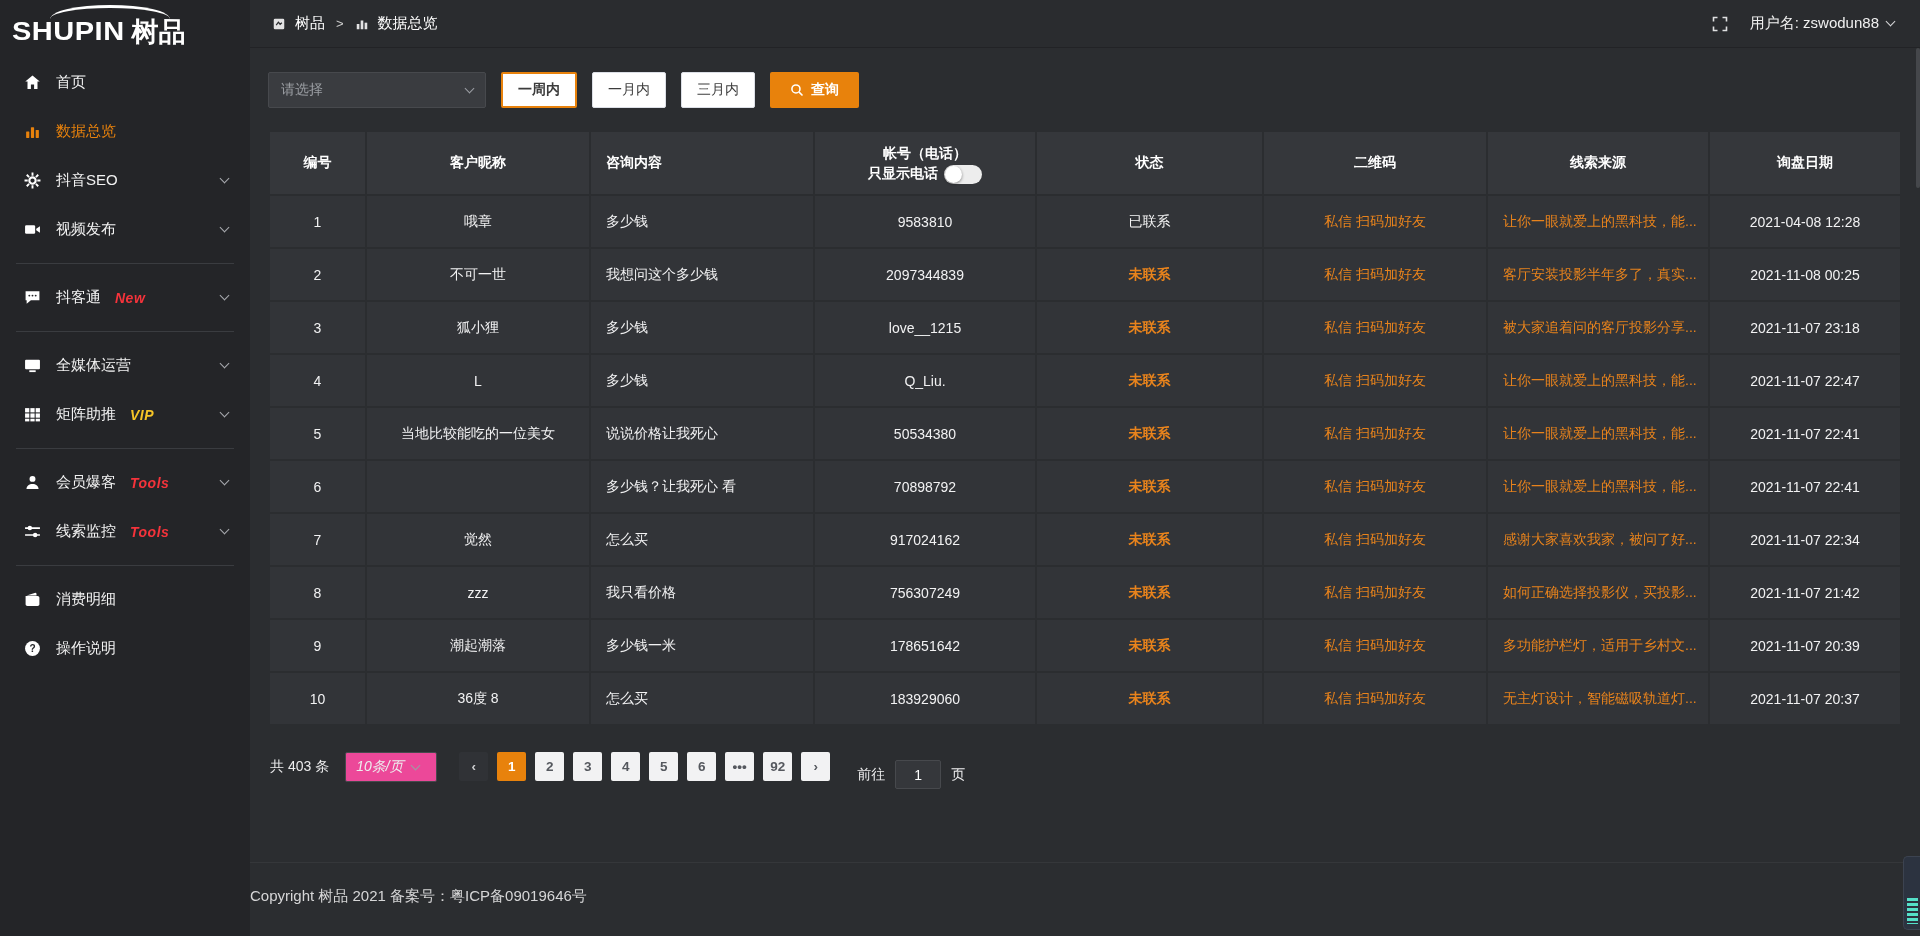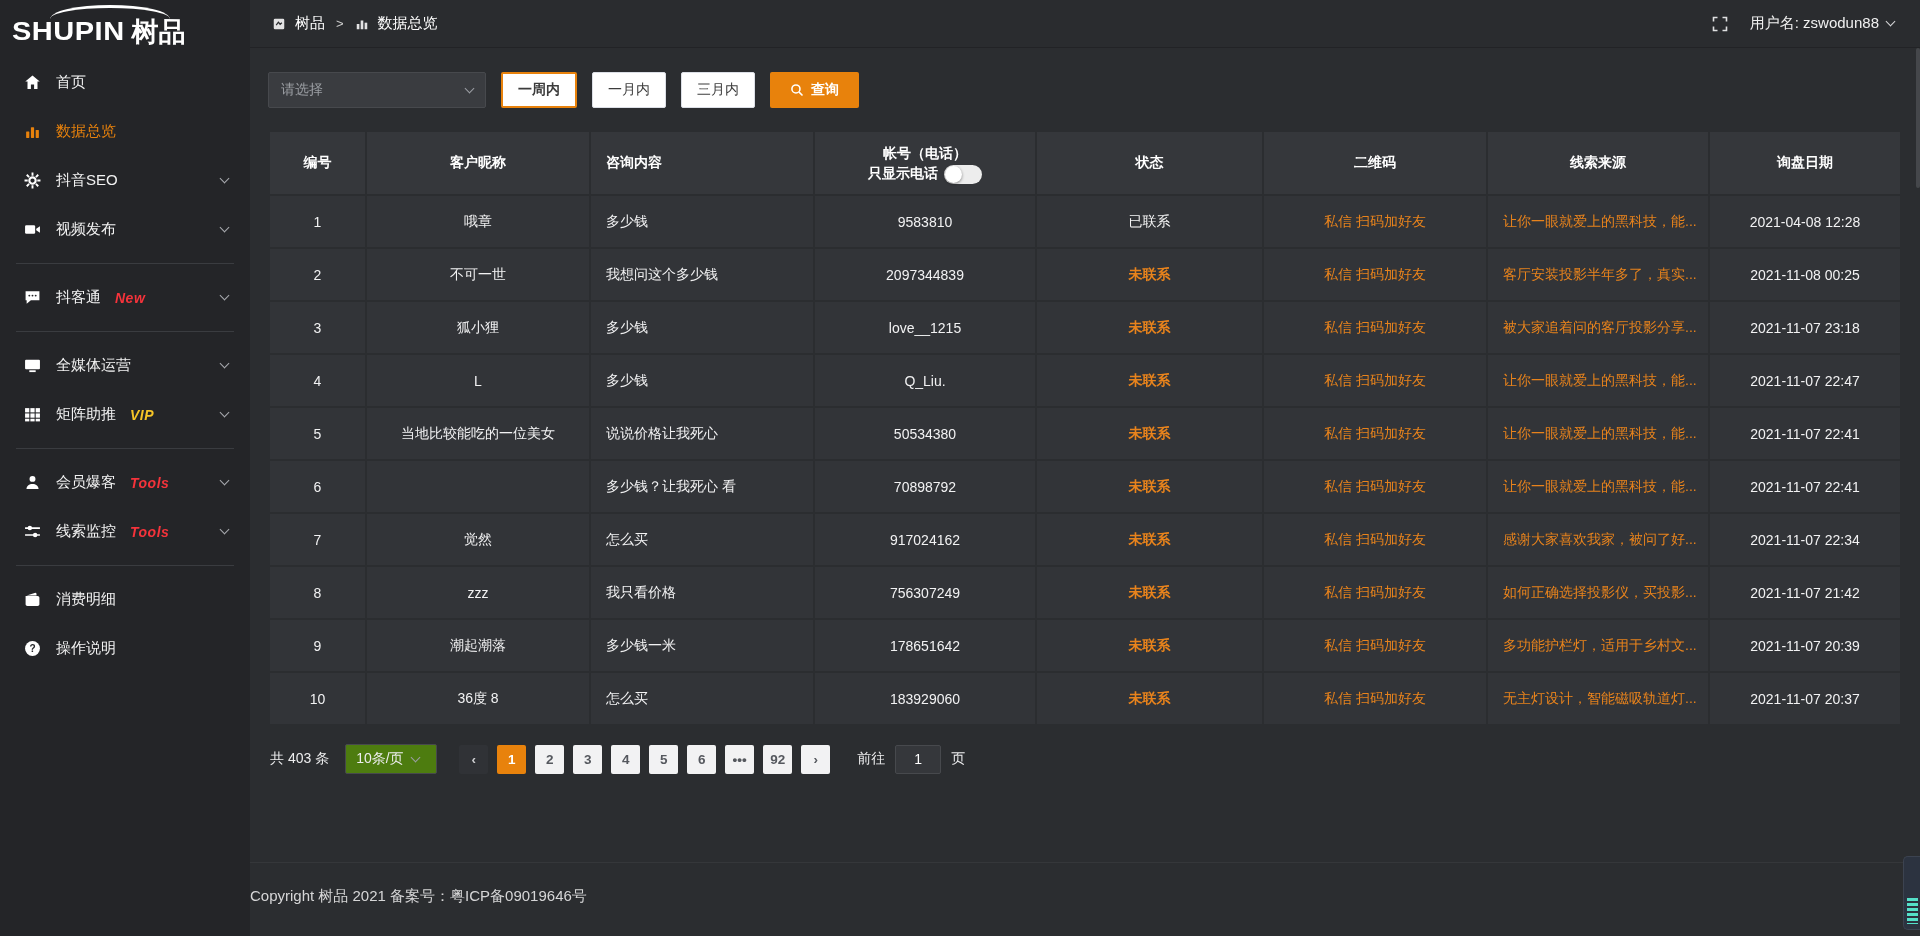--- a/index.html
+++ b/index.html
@@ -73,29 +73,29 @@
   .phone-head { line-height:1.7; }
   .toggle-line { display:flex; align-items:flex-start; justify-content:center; gap:6px; font-weight:bold; }
   .switch { width:38px; height:19px; background:#ededed; border-radius:10px; position:relative;
             display:inline-block; cursor:pointer; flex:0 0 38px; }
   .switch .knob { position:absolute; left:1px; top:1px; width:17px; height:17px; background:#fff;
                   border-radius:50%; box-shadow:0 1px 3px rgba(0,0,0,.45); }
 
   
   .pagination { display:flex; align-items:center; margin:18px 0 0 2px; font-size:14px; color:#ededee; }
   .total { margin-right:16px; }
-  .psize { background:#4d7c0f; border:1px solid #47494d; border-radius:2px; height:30px; min-width:92px;
+  .psize { background:#ec4899; border:1px solid #47494d; border-radius:2px; height:30px; min-width:92px;
            display:flex; align-items:center; padding:0 10px; gap:8px;
-           cursor:pointer; margin-right:22px; }
+           cursor:pointer; margin-right:22px;font-style:italic; }
   .pg-btn { min-width:29px; height:29px; border:none; border-radius:2px; background:#f2f2f3; color:#55585e;
             font-size:13.5px; font-weight:bold; margin-right:9px; cursor:pointer; font-family:inherit;
             display:inline-flex; align-items:center; justify-content:center; }
   .pg-btn.dark { background:#303236; color:#cfd0d2; }
   .pg-btn.active { background:#e8820c; color:#fff; }
-  .goto { display:flex; align-items:center; gap:10px; margin-left:18px; }
+  .goto { display:flex; align-items:center; gap:10px; margin-left:18px;margin-top:16px; }
   .goto-input { width:46px; height:29px; background:#35373b; border:1px solid #47494d; border-radius:2px;
                 color:#fff; text-align:center; font-size:14px; font-family:inherit; }
 
   
   .footer { border-top:1px solid rgba(255,255,255,.05); margin-top:26px; padding:24px 0 30px;
             text-align:left; color:#d6d6d7; font-size:15px; flex:0 0 auto; }
 
   
   .float-widget { position:fixed; right:0; bottom:6px; width:17px; height:74px; background:#2c3340;
                   border:1px solid #3c4350; border-right:none; border-radius:5px 0 0 5px; }

